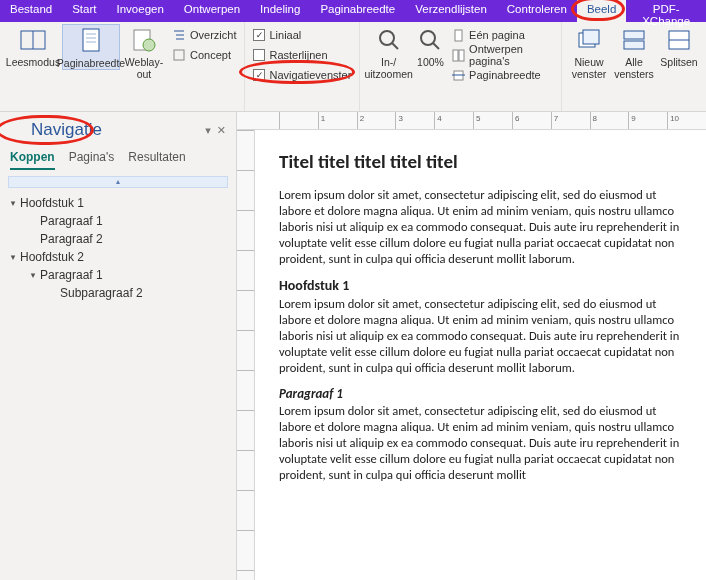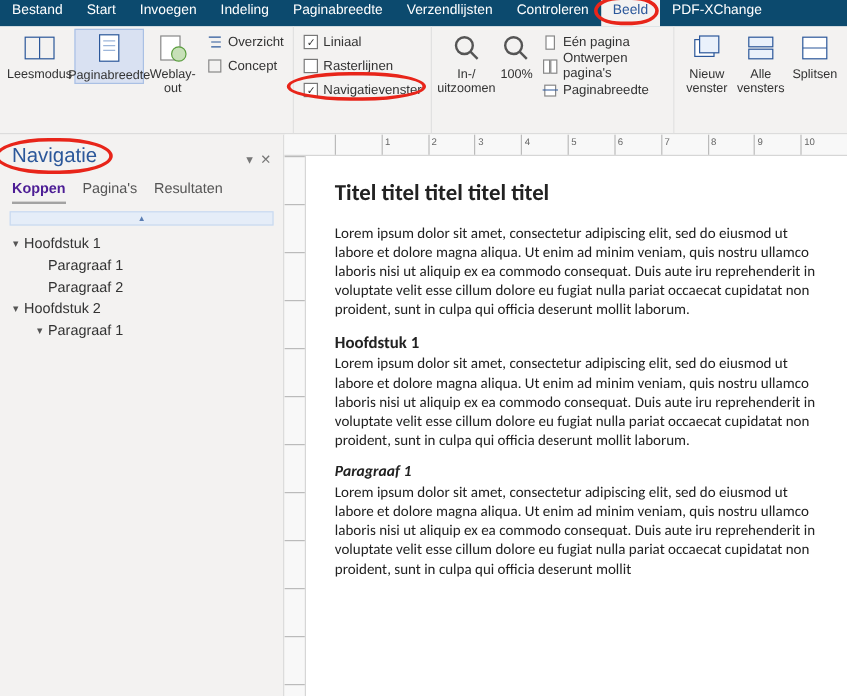--- a/index.html
+++ b/index.html
@@ -1,19 +1,19 @@
 <!DOCTYPE html>
 <html><head>
 <meta charset="utf-8">
 <style>
   * { box-sizing: border-box; margin: 0; padding: 0; }
   html, body { width: 706px; height: 580px; font-family: "Segoe UI", Tahoma, sans-serif; font-size: 12px; color: #333; background: #fff; overflow: hidden; }
   .app { display: flex; flex-direction: column; height: 100%; }
 
-  .tabs { display: flex; background: #0c4a6e; color: #fff; height: 22px; font-size: 11.5px; text-align: center; }
+  .tabs { display: flex; background: #6d28d9; color: #fff; height: 22px; font-size: 11.5px; text-align: center; }
   .tabs .tab { padding: 3px 10px 0; cursor: pointer; position: relative; }
   .tabs .tab.active { background: #f3f2f1; color: #2b579a; }
   .annot-tab { position: absolute; border: 3px solid #e8251a; border-radius: 50%/60%; pointer-events: none; }
 
   .ribbon { display: flex; background: #f3f2f1; border-bottom: 1px solid #d6d6d6; height: 90px; }
   .group { display: flex; flex-direction: column; border-right: 1px solid #e1e1e1; padding: 2px 4px 0; }
   .group .body { flex: 1; display: flex; align-items: flex-start; }
   .group .label { text-align: center; font-size: 11px; color: #666; padding: 2px 0 2px; margin-top: 29px; }
   .bigbtn { display: flex; flex-direction: column; align-items: center; width: 58px; padding-top: 2px; cursor: pointer; }
   .bigbtn .ico { width: 28px; height: 28px; display: flex; align-items: center; justify-content: center; }
@@ -21,29 +21,29 @@
   .bigbtn.sel { background: #d9e1f2; border: 1px solid #aac0e4; }
   .stack { display: flex; flex-direction: column; padding: 2px 4px; gap: 2px; }
   .row-item { display: flex; align-items: center; gap: 4px; font-size: 11px; height: 18px; cursor: pointer; }
   .cb { width: 12px; height: 12px; border: 1px solid #777; display: inline-flex; align-items: center; justify-content: center; font-size: 9px; background: #fff; }
   .group.show { position: relative; }
   .annot-nav { position: absolute; border: 3px solid #e8251a; border-radius: 50%/55%; pointer-events: none; }
 
   .main { flex: 1; display: flex; overflow: hidden; }
 
   .navpane { width: 237px; background: #f3f2f1; border-right: 1px solid #d6d6d6; display: flex; flex-direction: column; position: relative; }
-  .navpane .hdr { padding: 8px 10px 4px; font-size: 17px; color: #2b579a; display: flex; align-items: flex-end; }
+  .navpane .hdr { padding: 8px 10px 4px; font-size: 17px; color: #2b579a; display: flex; align-items: center; margin-left: 21px; }
   .navpane .hdr-actions { margin-left: auto; font-size: 11px; color: #777; display: flex; gap: 6px; }
   .annot-title { position: absolute; border: 3px solid #e8251a; border-radius: 50%/55%; pointer-events: none; }
   .searchbox { margin: 4px 8px; display: flex; border: 1px solid #bdbdbd; background: #fff; height: 22px; }
   .searchbox input { flex: 1; border: 0; outline: 0; padding: 0 6px; font-size: 11.5px; }
   .searchbox .sbtn { width: 24px; display: flex; align-items: center; justify-content: center; color: #444; border-left: 1px solid #ddd; cursor: pointer; }
   .navtabs { display: flex; gap: 14px; padding: 6px 10px 0; font-size: 12px; color: #555; }
   .navtabs .nt { padding-bottom: 4px; cursor: pointer; }
-  .navtabs .nt.active { color: #4c1d95; font-weight: 600; border-bottom: 2px solid #a3a3a3; }
+  .navtabs .nt.active { color: #0f766e; font-weight: 600; border-bottom: 2px solid #0f766e; }
   .collapse-bar { margin: 6px 8px 4px; height: 12px; background: #e5edf8; border: 1px solid #c9d9ef; text-align: center; font-size: 8px; color: #5a7db3; line-height: 10px; cursor: pointer; }
   .tree { padding: 2px 0; font-size: 12px; color: #333; }
   .tree .node { display: flex; align-items: center; height: 18px; cursor: pointer; }
   .tree .node .caret { width: 14px; text-align: center; color: #555; font-size: 9px; }
   .tree .lvl0 { padding-left: 6px; }
   .tree .lvl1 { padding-left: 26px; }
   .tree .lvl2 { padding-left: 46px; }
 
   .docwrap { flex: 1; display: flex; flex-direction: column; background: #fff; }
   .ruler { height: 18px; border-bottom: 1px solid #d6d6d6; background: #f8f8f8; position: relative; font-size: 8px; color: #666; }
@@ -62,20 +62,21 @@
   svg { display: block; }
 </style>
 </head>
 <body>
 <div class="app">
 
   <div class="tabs" id="tabs-row">
       <div class="tab">Bestand</div>
       <div class="tab">Start</div>
       <div class="tab">Invoegen</div>
+      <div class="tab">Ontwerpen</div>
       <div class="tab">Indeling</div>
       <div class="tab">Paginabreedte</div>
       <div class="tab">Verzendlijsten</div>
       <div class="tab">Controleren</div>
       <div class="tab active">Beeld<div class="annot-tab" style="left: -6px; top: -3px; width: 54px; height: 24px;"></div></div>
       <div class="tab">PDF-XChange</div>
     </div>
 
   <div class="ribbon">
 
@@ -275,20 +276,24 @@
             <span class="caret"></span>
             <span>Paragraaf 2</span>
           </div>
           <div class="node lvl0">
             <span class="caret">▾</span>
             <span>Hoofdstuk 2</span>
           </div>
           <div class="node lvl1">
             <span class="caret">▾</span>
             <span>Paragraaf 1</span>
+          </div>
+          <div class="node lvl2">
+            <span class="caret"></span>
+            <span>Subparagraaf 2</span>
           </div>
         </div>
     </div>
 
     <div class="docwrap">
       <div class="ruler">
         <div class="marks" id="ruler-marks">
             <div class="unit">
               <span></span>
             </div>

